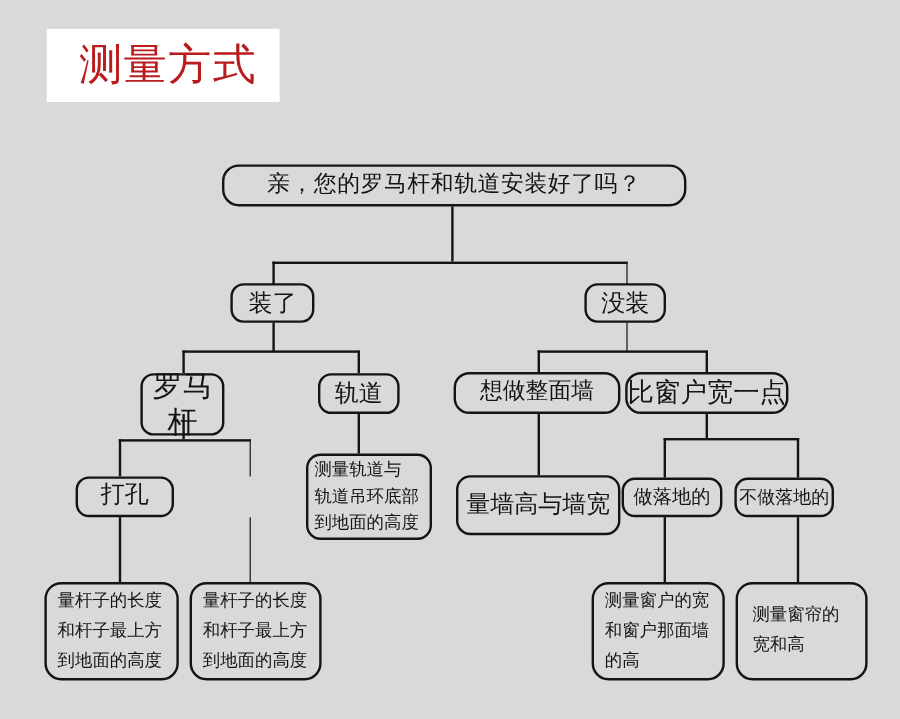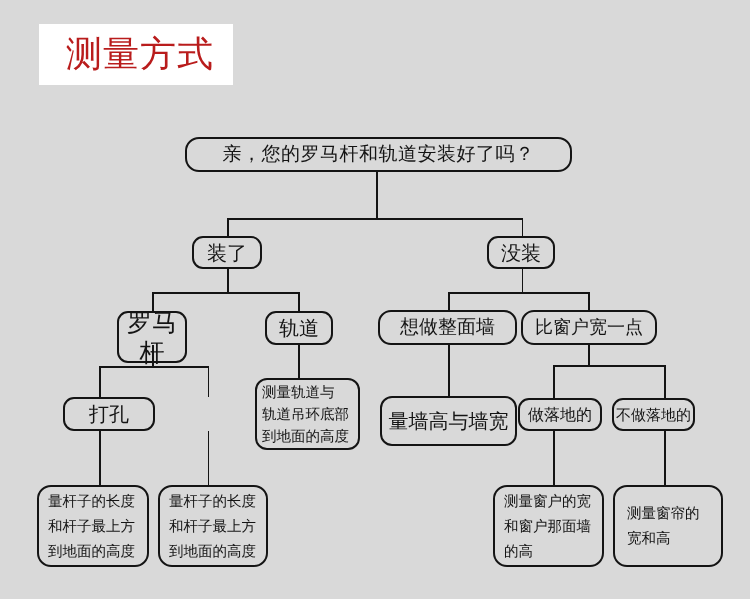--- a/index.html
+++ b/index.html
@@ -37,22 +37,22 @@
     justify-content:flex-start;text-align:left;
     border-radius:13px;
   }
 
   #n-root{left:185px;top:137px;width:387px;height:35px;border-radius:14px;font-size:19px;letter-spacing:0.5px;}
   #n-installed{left:192px;top:236px;width:70px;height:33px;}
   #n-notinstalled{left:487px;top:236px;width:68px;height:33px;}
   #n-roman{left:117px;top:311px;width:70px;height:52px;font-size:25px;}
   #n-track{left:265px;top:311px;width:68px;height:34px;}
   #n-fullwall{left:378px;top:310px;width:139px;height:35px;border-radius:13px;font-size:19px;}
-  #n-wider{left:521px;top:310px;width:136px;height:35px;border-radius:13px;font-size:18px;}
-  #n-drill{left:63px;top:397px;width:92px;height:34px;}
+  #n-wider{left:521px;top:310px;width:136px;height:35px;border-radius:13px;font-size:22px;}
+  #n-drill{left:63px;top:397px;width:82px;height:34px;font-family:Liberation Mono, monospace;}
   #n-hook{left:173px;top:397px;width:70px;height:34px;}
   #n-trackmeasure{left:255px;top:378px;width:105px;height:72px;font-size:14.5px;line-height:22px;padding:0 5px;border-radius:12px;}
   #n-wallmeasure{left:380px;top:396px;width:137px;height:50px;border-radius:12px;font-size:20px;}
   #n-floor{left:518px;top:398px;width:84px;height:33px;font-size:16px;}
   #n-notfloor{left:612px;top:398px;width:83px;height:33px;font-size:15px;}
   #n-measure1{left:37px;top:485px;width:112px;height:82px;font-size:14.5px;line-height:25px;padding:0 9px;border-radius:14px;}
   #n-measure2{left:158px;top:485px;width:110px;height:82px;font-size:14.5px;line-height:25px;padding:0 9px;border-radius:14px;}
   #n-measure3{left:493px;top:485px;width:111px;height:82px;font-size:14.5px;line-height:25px;padding:0 9px;border-radius:14px;}
   #n-measure4{left:613px;top:485px;width:110px;height:82px;font-size:14.5px;line-height:25px;padding:0 12px;border-radius:14px;}
 

